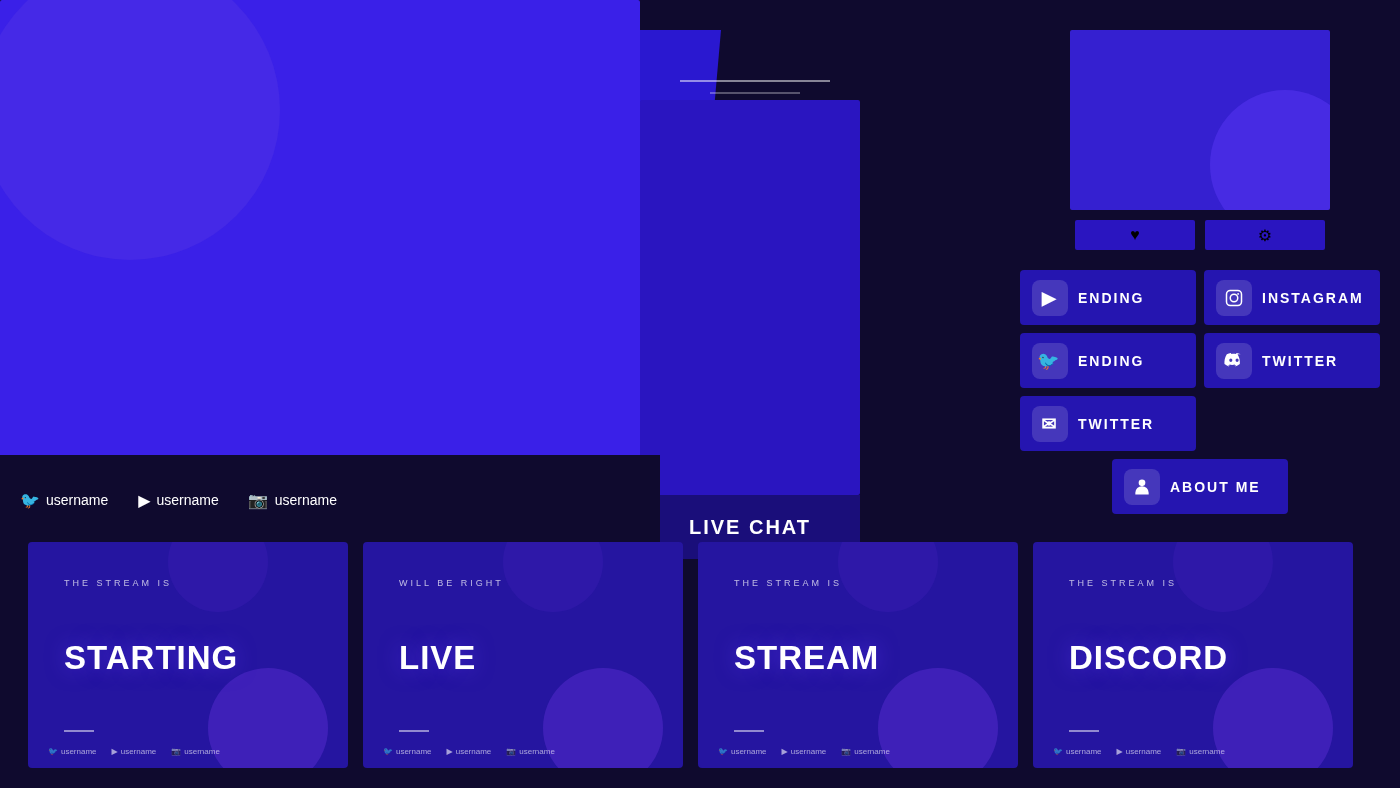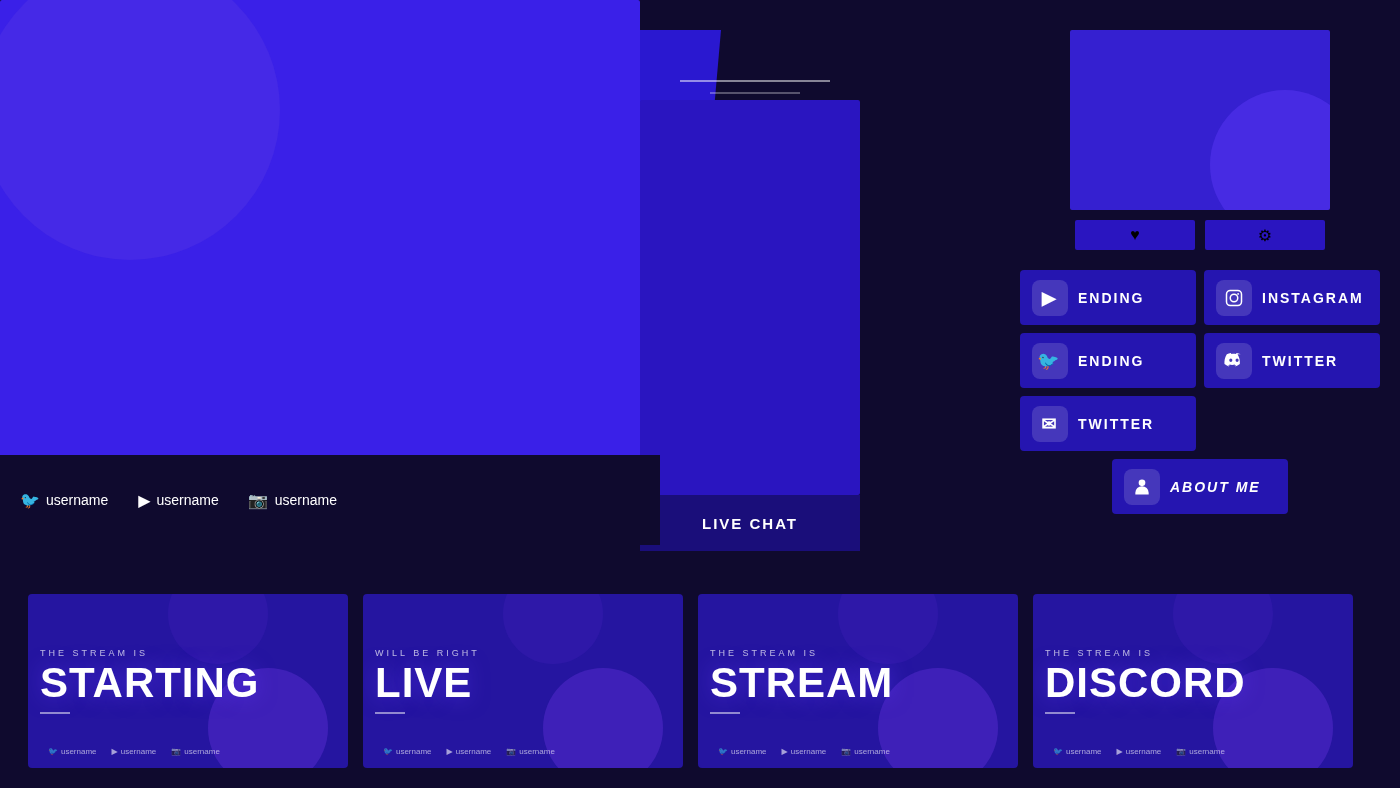--- a/index.html
+++ b/index.html
@@ -64,25 +64,25 @@
       height: 2px;
       background: rgba(255,255,255,0.3);
     }
 
     
     .live-chat-btn {
       position: absolute;
       top: 495px;
       left: 640px;
       width: 220px;
-      height: 56px;
+      height: 64px;
       background: #1a0e7a;
       border: none;
       color: #fff;
-      font-size: 15px;
+      font-size: 20px;
       font-weight: 900;
       letter-spacing: 2px;
       cursor: pointer;
       display: flex;
       align-items: center;
       justify-content: center;
     }
 
     
     .bottom-bar {
@@ -199,44 +199,43 @@
     }
 
     .about-me-row {
       grid-column: 1 / 3;
       display: flex;
       justify-content: center;
     }
 
     .about-me-wide {
       width: 176px;
-      font-style: italic;
     }
 
     
     .screen-cards {
       position: absolute;
       bottom: 20px;
       left: 28px;
       display: flex;
       gap: 15px;
       width: 1344px;
     }
 
     .screen-card {
       width: 320px;
-      height: 174px;
+      height: 226px;
       background: #2515a0;
       border-radius: 4px;
       position: relative;
       overflow: hidden;
       display: flex;
       flex-direction: column;
-      justify-content: center;
-      padding: 12px;
+      justify-content: space-between;
+      padding: 36px;
     }
 
     .screen-card::before {
       content: '';
       position: absolute;
       bottom: -20px;
       right: 20px;
       width: 120px;
       height: 120px;
       background: rgba(80,40,200,0.6);
@@ -259,21 +258,21 @@
       color: rgba(255,255,255,0.7);
       letter-spacing: 3px;
       font-weight: 400;
       text-transform: uppercase;
       margin-bottom: 4px;
       position: relative;
       z-index: 1;
     }
 
     .card-title {
-      font-size: 42px;
+      font-size: 33px;
       font-weight: 900;
       color: #fff;
       letter-spacing: 1px;
       line-height: 1;
       position: relative;
       z-index: 1;
       text-shadow: 0 0 20px rgba(100,60,255,0.5);
     }
 
     .card-line {

